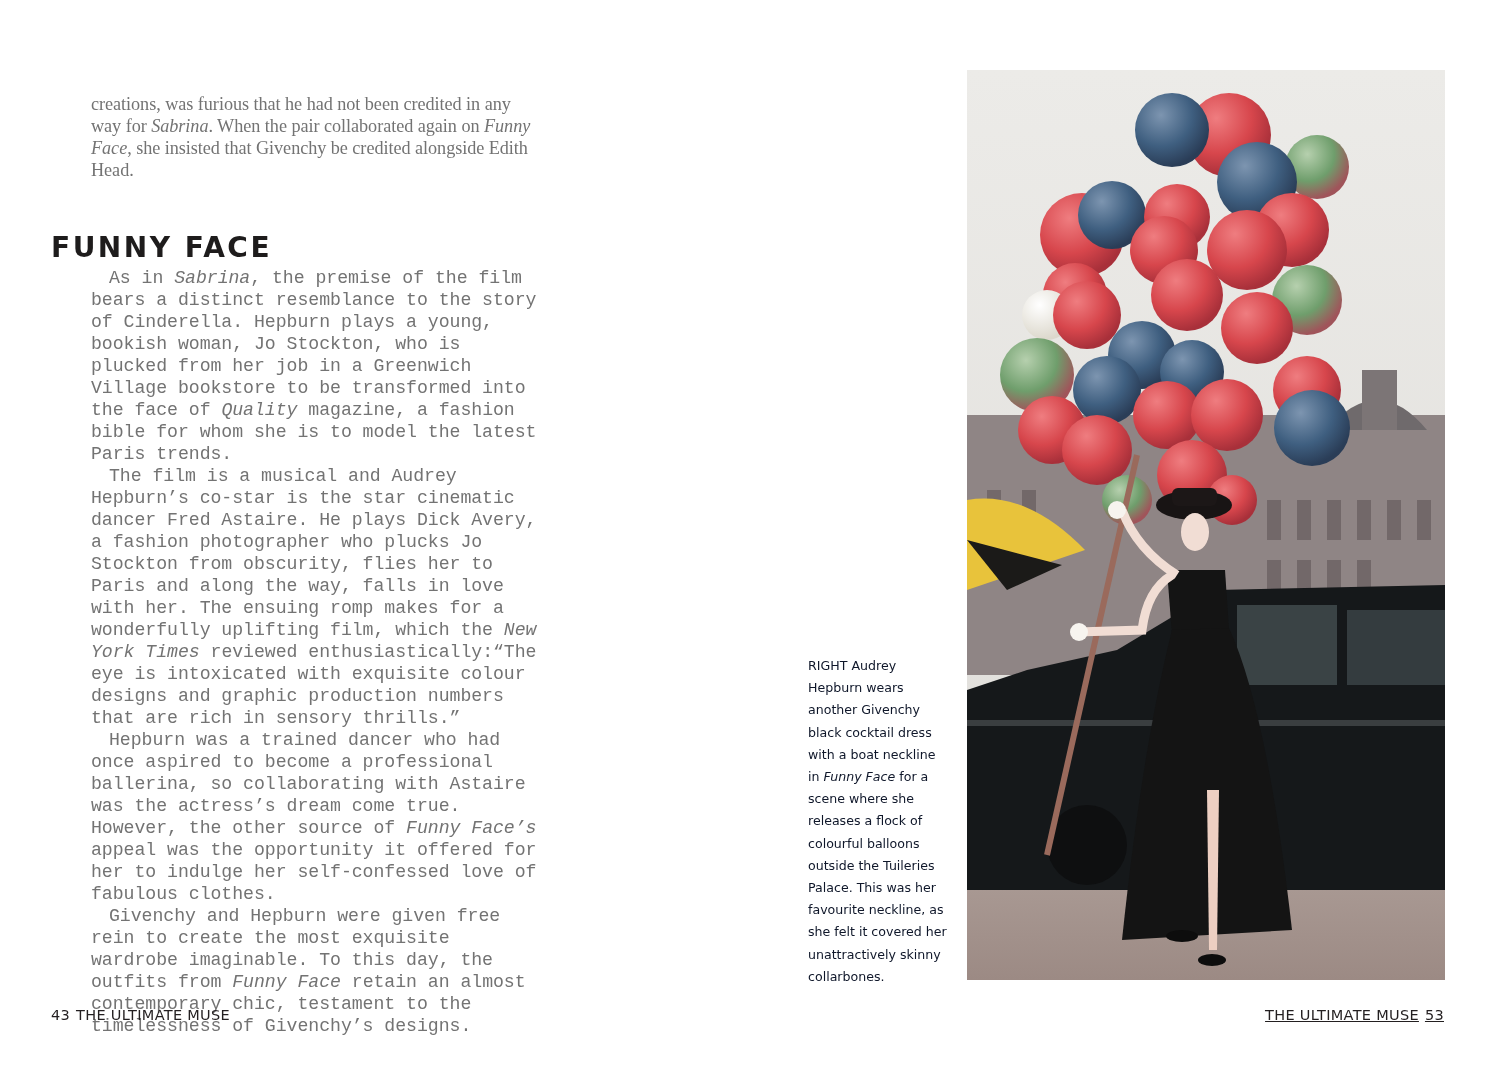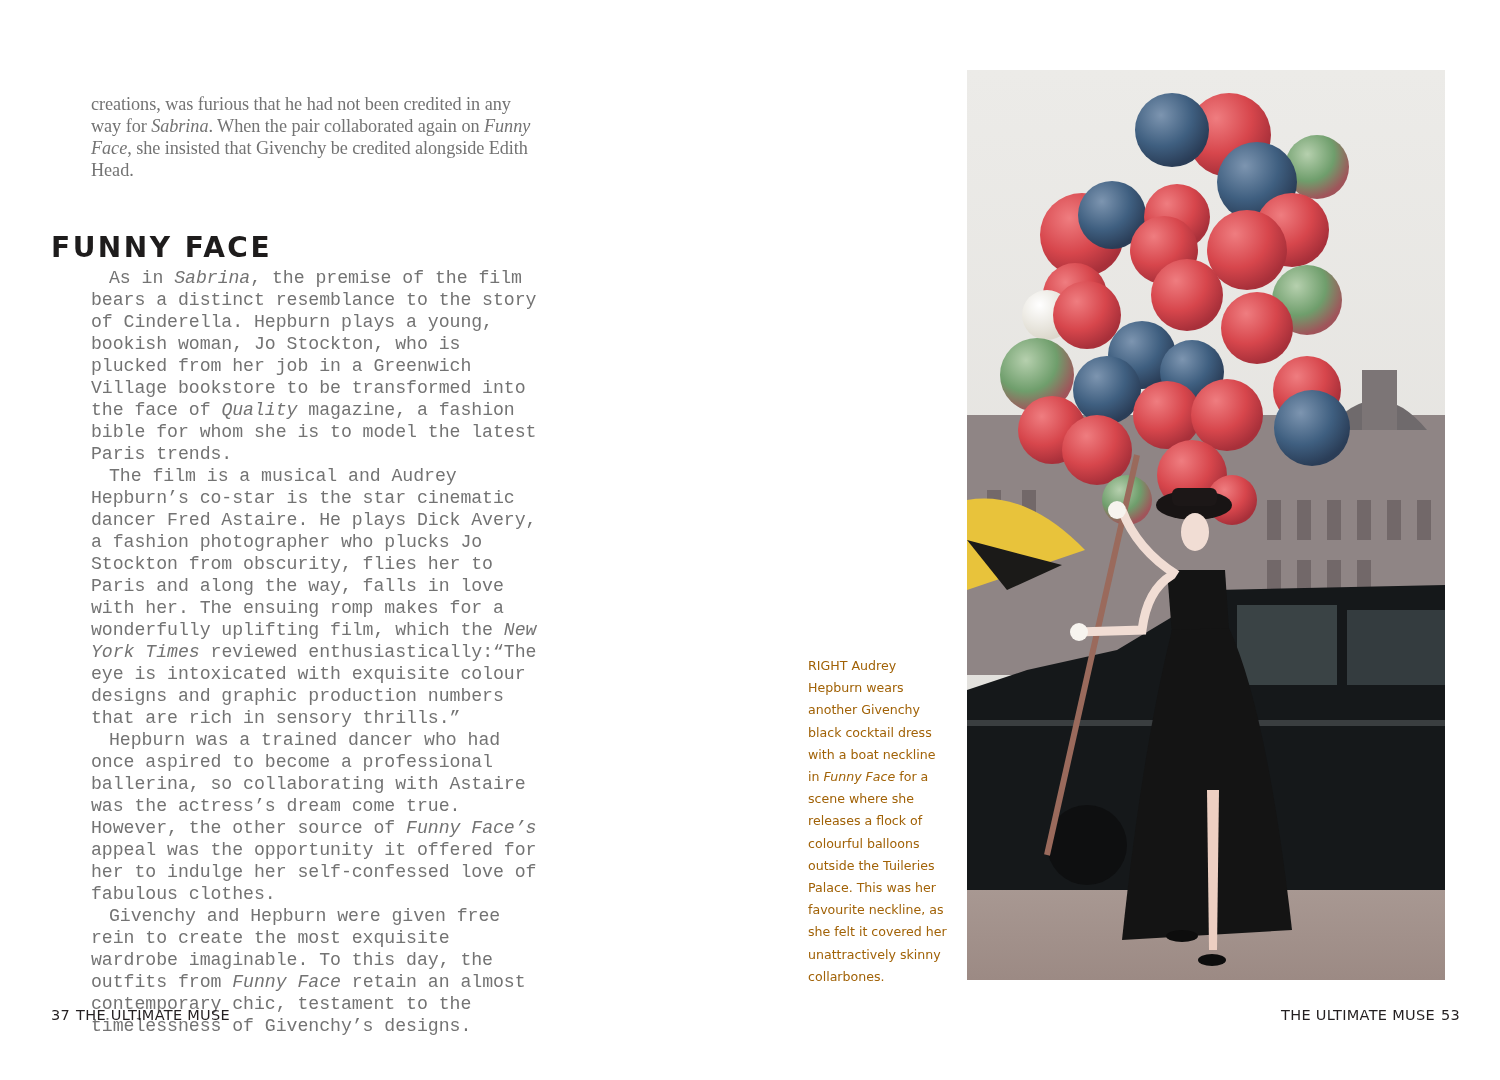--- a/index.html
+++ b/index.html
@@ -7,26 +7,26 @@
   .serif { font-family: "Liberation Serif", "DejaVu Serif", serif; }
   .sans { font-family: "DejaVu Sans", "Liberation Sans", sans-serif; }
 
   #left-page { position:absolute; left:51px; top:93px; width:490px; }
   .body-text { font-size:18.2px; line-height:22px; color:#737373; letter-spacing:-0.05px;margin-left:40px; }
   .body-text p { margin:0; }
   .body-text p.indent { text-indent:18px;font-family:Liberation Mono, monospace; }
   .body-text em { font-style:italic; }
   .heading { font-family:"DejaVu Sans", "Liberation Sans", sans-serif; font-weight:bold; font-size:28px; letter-spacing:2.5px; margin:48px 0 0 0; line-height:38px; color:#1e1c1c; }
 
-  #caption { position:absolute; left:808px; top:655px; width:140px; font-size:12.6px; line-height:22.2px; color:#a16207; }
+  #caption { position:absolute; left:808px; top:655px; width:140px; font-size:12.6px; line-height:22.2px; color:#0f172a; }
   #caption em { font-style:italic; }
 
   .folio { position:absolute; top:1007px; font-size:14.5px; letter-spacing:0.3px; color:#231f20; }
   #folio-left { left:51px; }
-  #folio-right { right:40px; }
+  #folio-right { right:56px;text-decoration:underline; }
   .folio .num { margin:0 6px; }
 
   #photo { position:absolute; left:967px; top:70px; width:478px; height:910px; overflow:hidden; background:#e9e8e6; }
   #photo svg { display:block; }
 </style>
 </head>
 <body>
 
 <div id="left-page">
   <div class="body-text serif">
@@ -149,17 +149,17 @@
     <path d="M210 505 Q170 480 155 440" stroke="#f1ddd4" stroke-width="9" fill="none"></path>
     <circle cx="150" cy="440" r="9" fill="#f7f4ef"></circle>
     <circle cx="112" cy="562" r="9" fill="#f7f4ef"></circle>
     <path d="M240 720 L242 880 L250 880 L252 720 Z" fill="#edcfc2"></path>
     <ellipse cx="245" cy="890" rx="14" ry="6" fill="#0d0d0d"></ellipse>
     <ellipse cx="215" cy="866" rx="16" ry="6" fill="#0d0d0d"></ellipse>
   </svg>
 </div>
 
 <div id="folio-left" class="folio sans">
-  <span class="num" style="margin-left:0">37</span><span>THE ULTIMATE MUSE</span>
+  <span class="num" style="margin-left:0">43</span><span>THE ULTIMATE MUSE</span>
 </div>
 <div id="folio-right" class="folio sans">
   <span>THE ULTIMATE MUSE</span><span class="num" style="margin-right:0">53</span>
 </div>
 
 </body></html>

